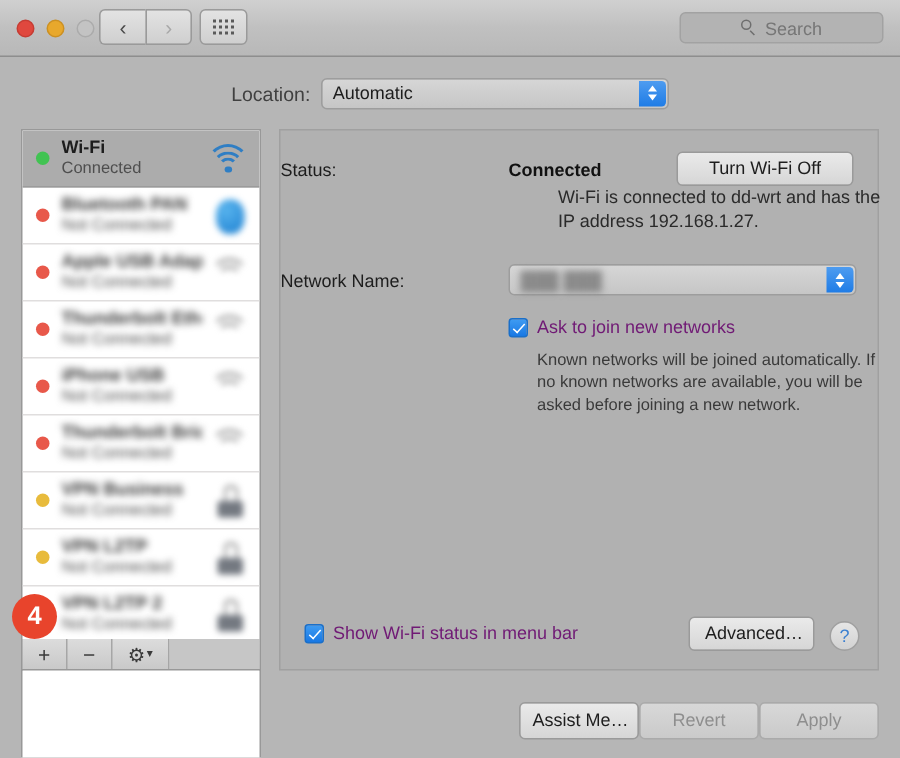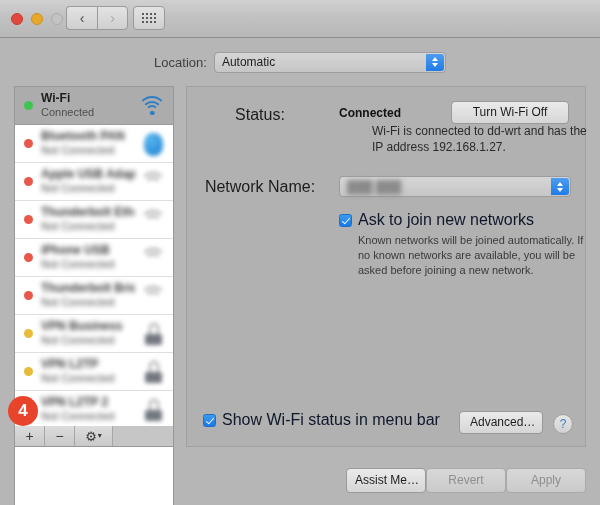--- a/index.html
+++ b/index.html
@@ -378,22 +378,22 @@
 
   .row-status {
     position: absolute;
     left: 0; top: 16px;
     width: 100%;
     display: flex;
     align-items: flex-start;
   }
   .lbl-right {
     width: 146px;
-    text-align: center;
-    font-size: 16px;
+    text-align: left;
+    font-size: 12px;
     color: #1d1d1d;
     padding-top: 3px;
   }
   .status-val {
     font-size: 12px;
     font-weight: bold;
     color: #111111;
     padding-left: 6px;
     padding-top: 3px;
   }
@@ -464,21 +464,21 @@
   }
   .cbx::after {
     content: "";
     position: absolute;
     left: 4px; top: 1px;
     width: 3px; height: 7px;
     border: solid #ffffff;
     border-width: 0 1.8px 1.8px 0;
     transform: rotate(42deg);
   }
-  .cbx-label { font-size: 16px; color: #0f172a; }
+  .cbx-label { font-size: 12px; color: #701a75; }
 
   .askjoin-desc {
     position: absolute;
     left: 171px;
     top: 146px;
     width: 226px;
     font-size: 11px;
     color: #3a3a3a;
     line-height: 1.35;
   }
@@ -556,20 +556,24 @@
           <i></i>
           <i></i>
           <i></i>
           <i></i>
           <i></i>
           <i></i>
       </span>
     </div>
 
 
+    <div class="searchfield">
+      <span class="sicon"></span>
+      <span class="sph">Search</span>
+    </div>
   </div>
 
   <div class="locationrow">
     <span class="locationlabel">Location:</span>
     <div class="popup" id="location-popup">
       <span>Automatic</span>
       <span class="arrowbox">
         <span class="up"></span>
           <span class="dn"></span>
       </span>

